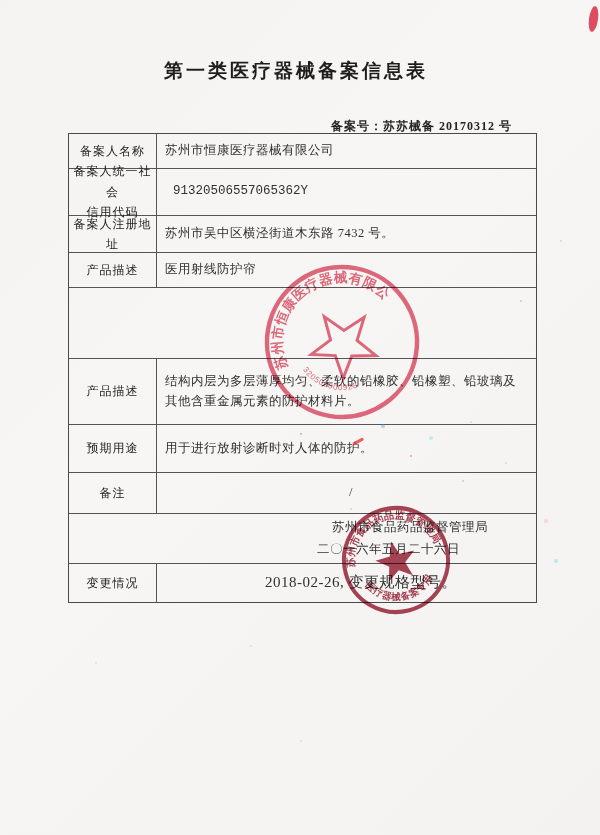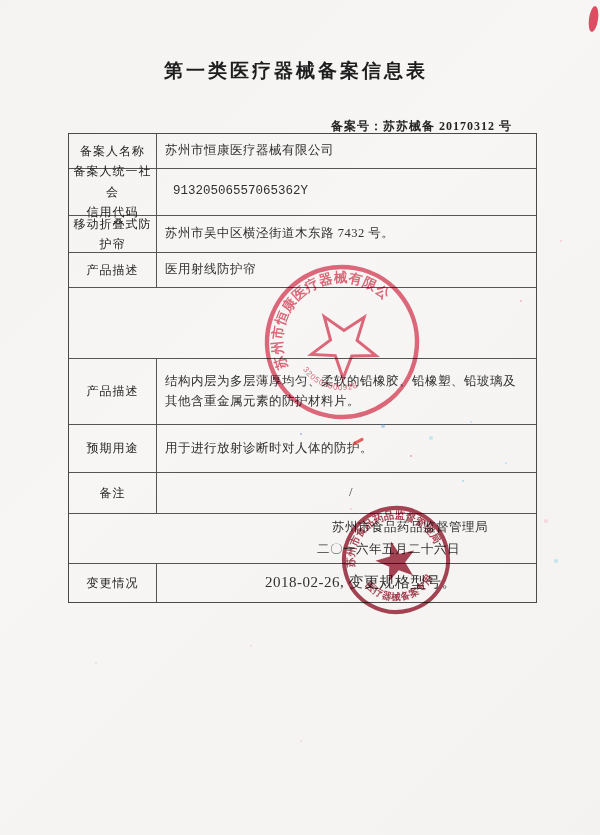--- a/index.html
+++ b/index.html
@@ -88,21 +88,21 @@
     <div class="row r1">
       <div class="label-cell">备案人名称</div>
       <div class="value-cell">苏州市恒康医疗器械有限公司</div>
     </div>
     <div class="row r2">
       <div class="label-cell">备案人统一社会
 信用代码</div>
       <div class="value-cell code-val">91320506557065362Y</div>
     </div>
     <div class="row r3">
-      <div class="label-cell">移动折叠式防护帘</div>
+      <div class="label-cell">备案人注册地址</div>
       <div class="value-cell">苏州市吴中区横泾街道木东路 7432 号。</div>
     </div>
     <div class="row r5">
       <div class="label-cell">产品描述</div>
       <div class="value-cell">医用射线防护帘</div>
     </div>
     <div class="row r6">
     </div>
     <div class="row r7">
       <div class="label-cell">产品描述</div>

